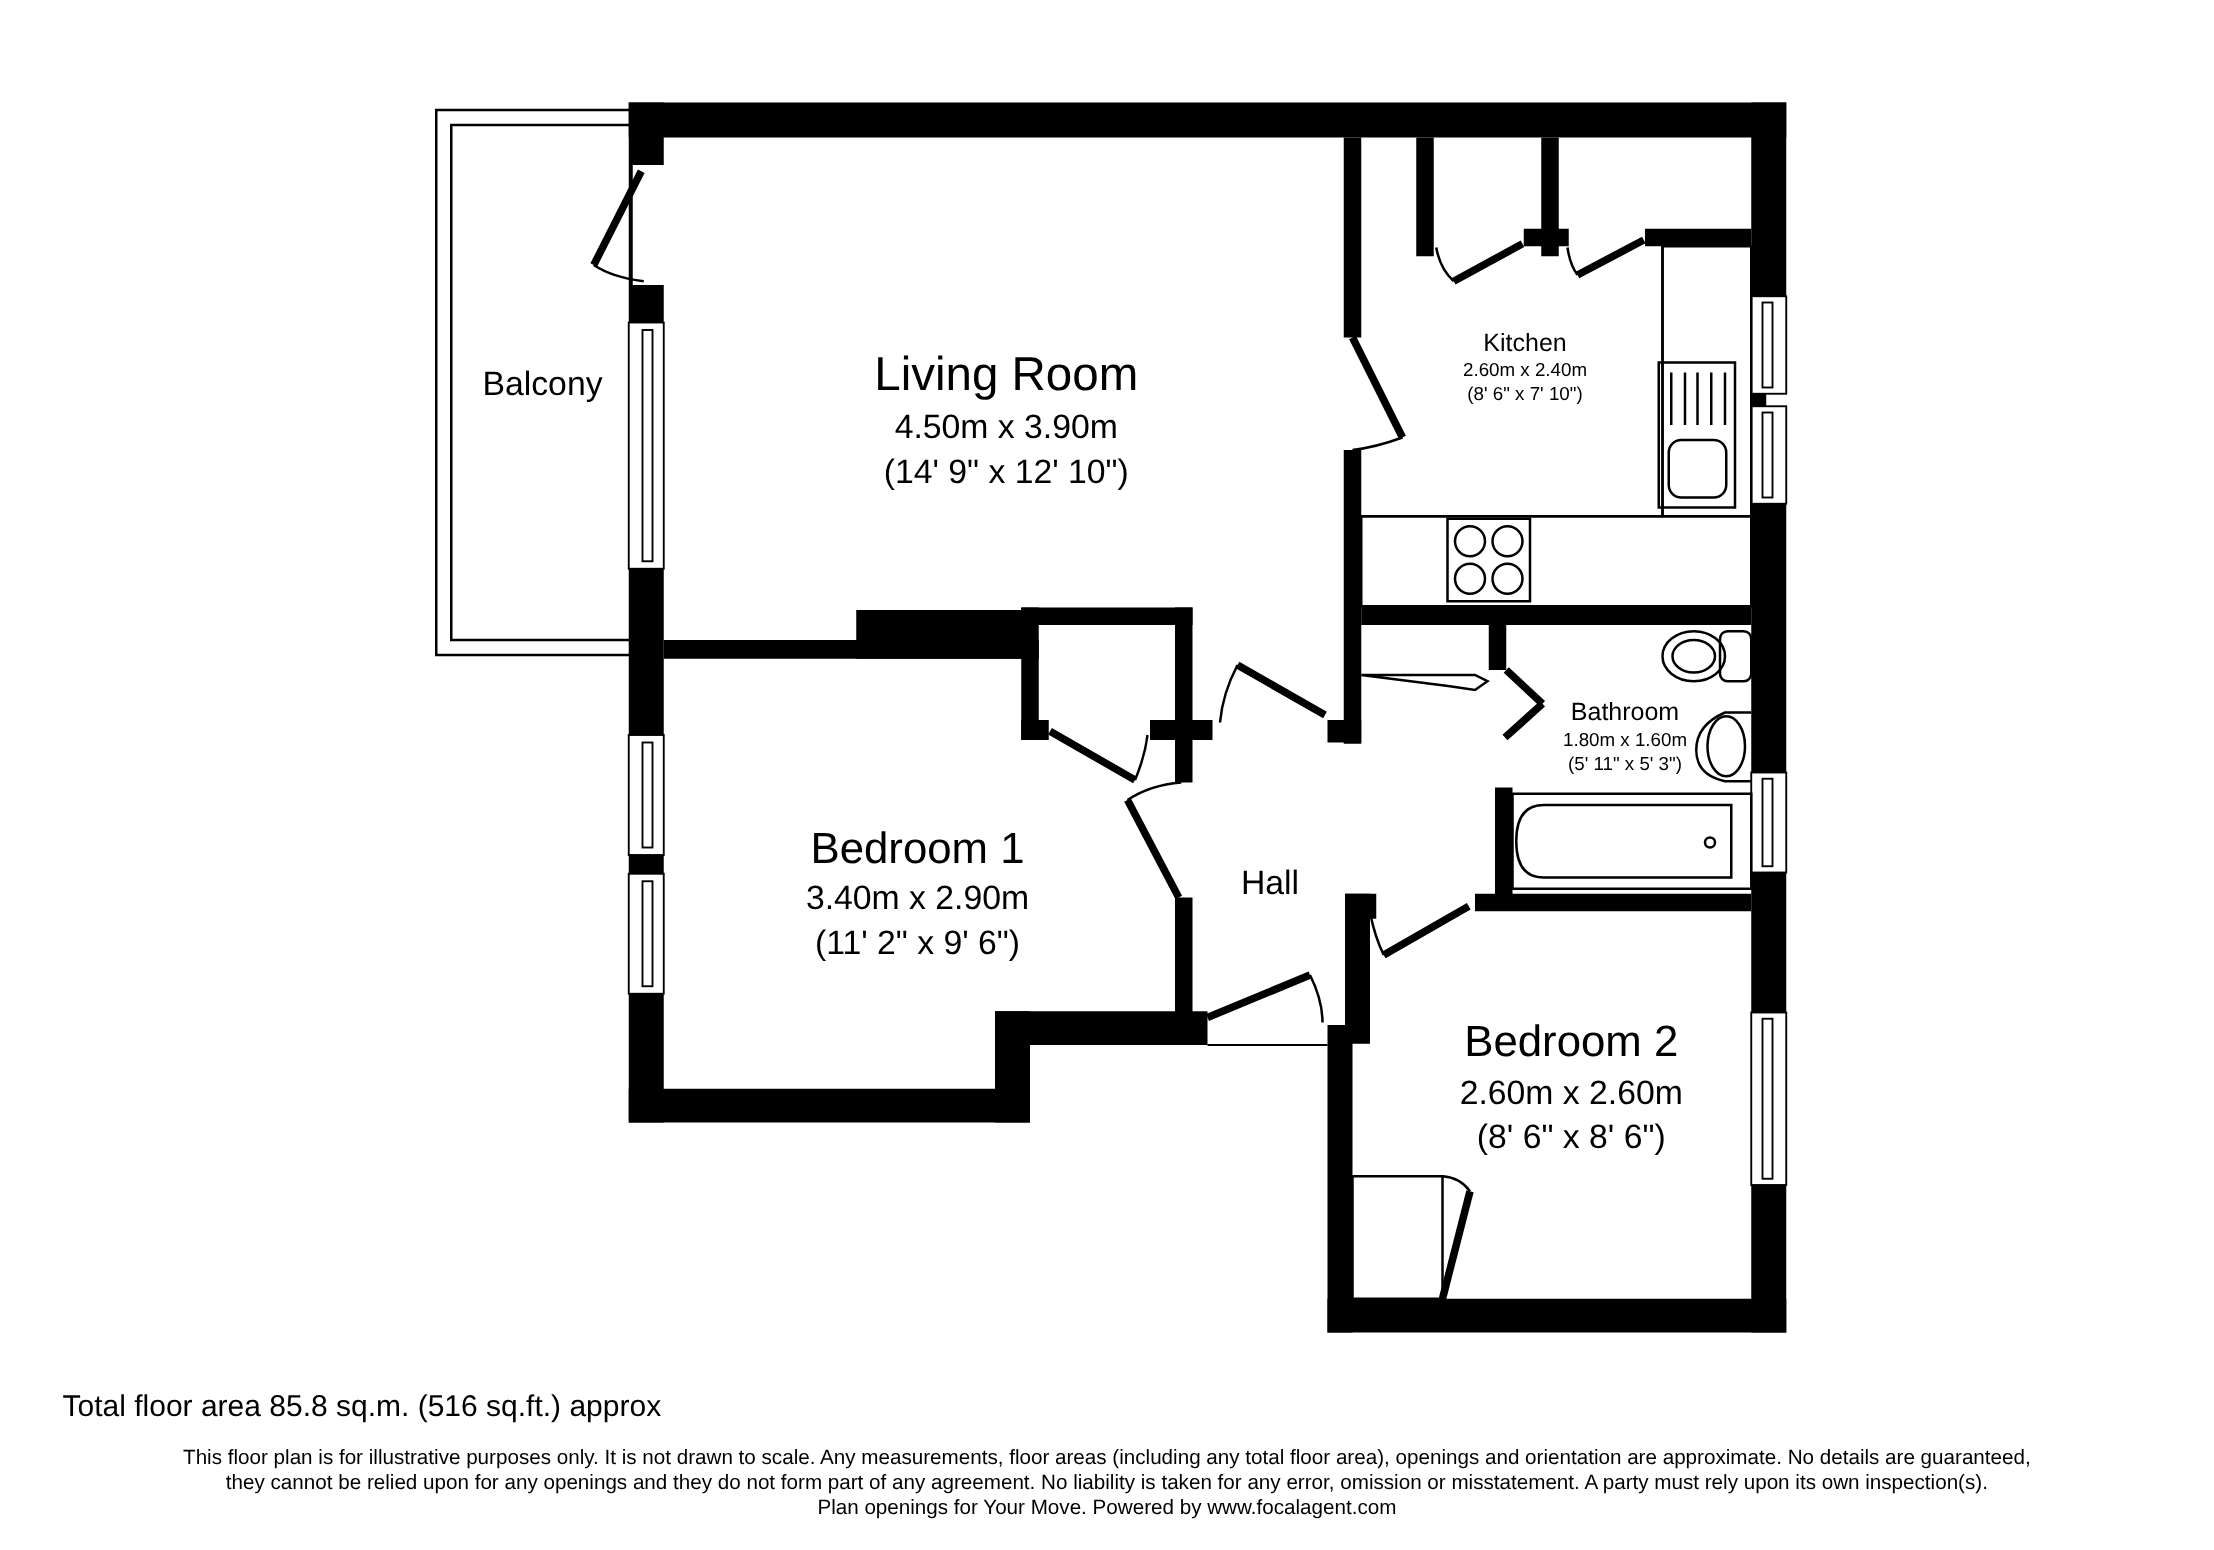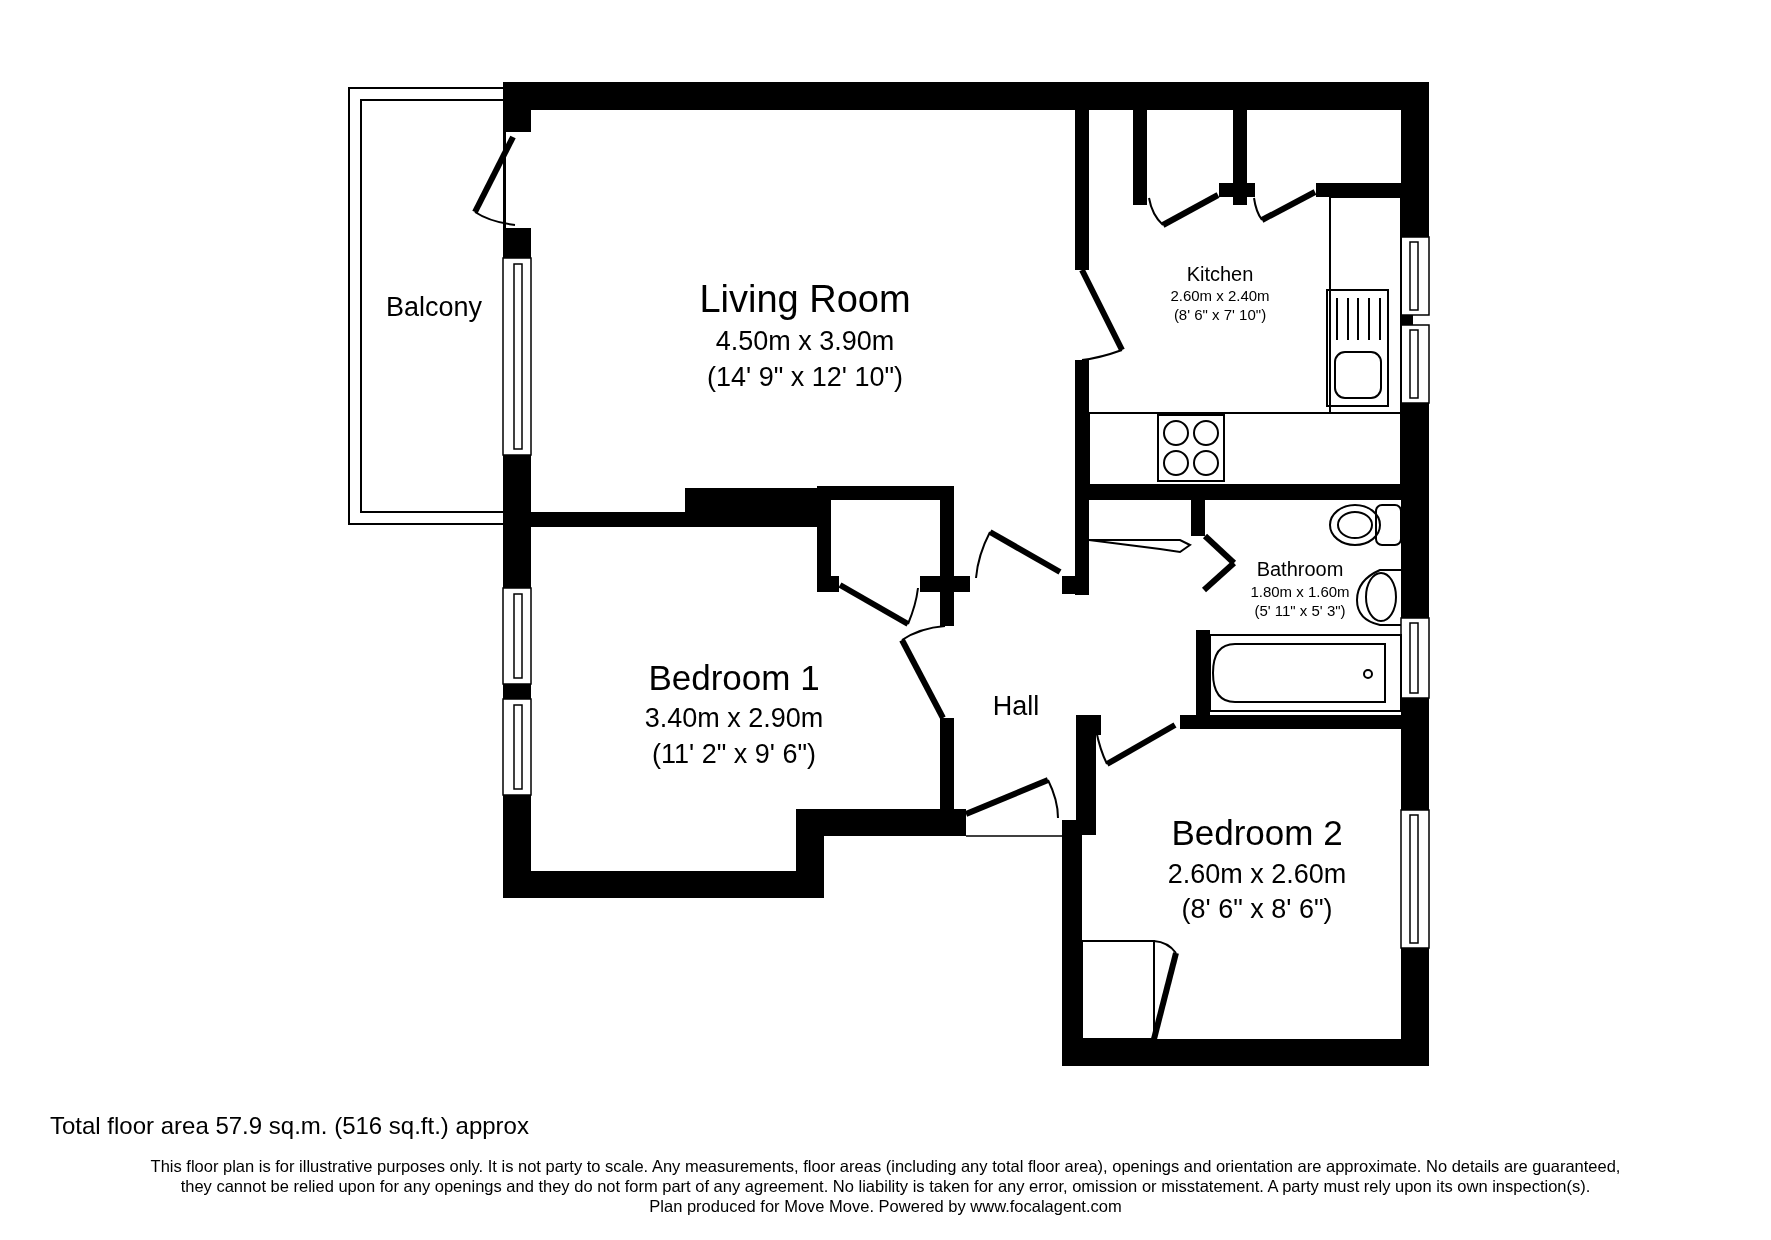--- a/index.html
+++ b/index.html
@@ -195,18 +195,18 @@
   <text class="lbl" x="734" y="727" font-size="27">3.40m x 2.90m</text>
   <text class="lbl" x="734" y="763" font-size="27">(11' 2" x 9' 6")</text>
 
   <text class="lbl" x="1016" y="715" font-size="27">Hall</text>
 
   <text class="lbl" x="1257" y="845" font-size="35">Bedroom 2</text>
   <text class="lbl" x="1257" y="883" font-size="27">2.60m x 2.60m</text>
   <text class="lbl" x="1257" y="918" font-size="27">(8' 6" x 8' 6")</text>
 </svg>
 
-<div class="total">Total floor area 57.9 sq.m. (516 sq.ft.) approx</div>
+<div class="total">Total floor area 85.8 sq.m. (516 sq.ft.) approx</div>
 <div class="disc">
-  <div>This floor plan is for illustrative purposes only. It is not party to scale. Any measurements, floor areas (including any total floor area), openings and orientation are approximate. No details are guaranteed,</div>
+  <div>This floor plan is for illustrative purposes only. It is not drawn to scale. Any measurements, floor areas (including any total floor area), openings and orientation are approximate. No details are guaranteed,</div>
   <div>they cannot be relied upon for any openings and they do not form part of any agreement. No liability is taken for any error, omission or misstatement. A party must rely upon its own inspection(s).</div>
-  <div>Plan produced for Move Move. Powered by www.focalagent.com</div>
+  <div>Plan openings for Your Move. Powered by www.focalagent.com</div>
 </div>
 
 </body></html>

